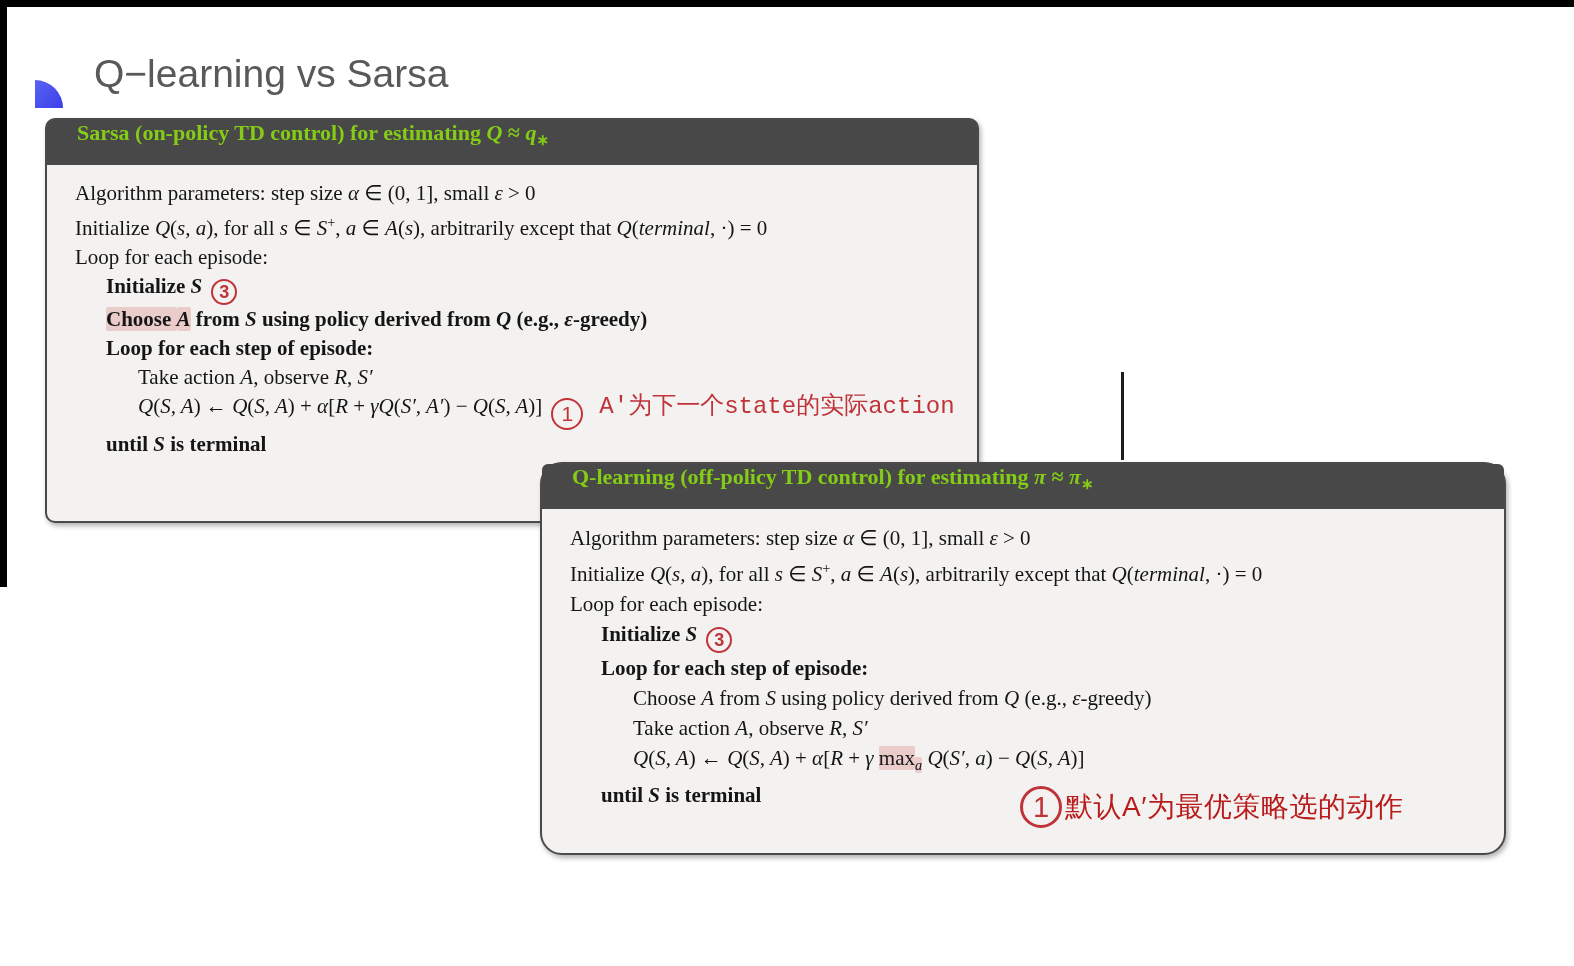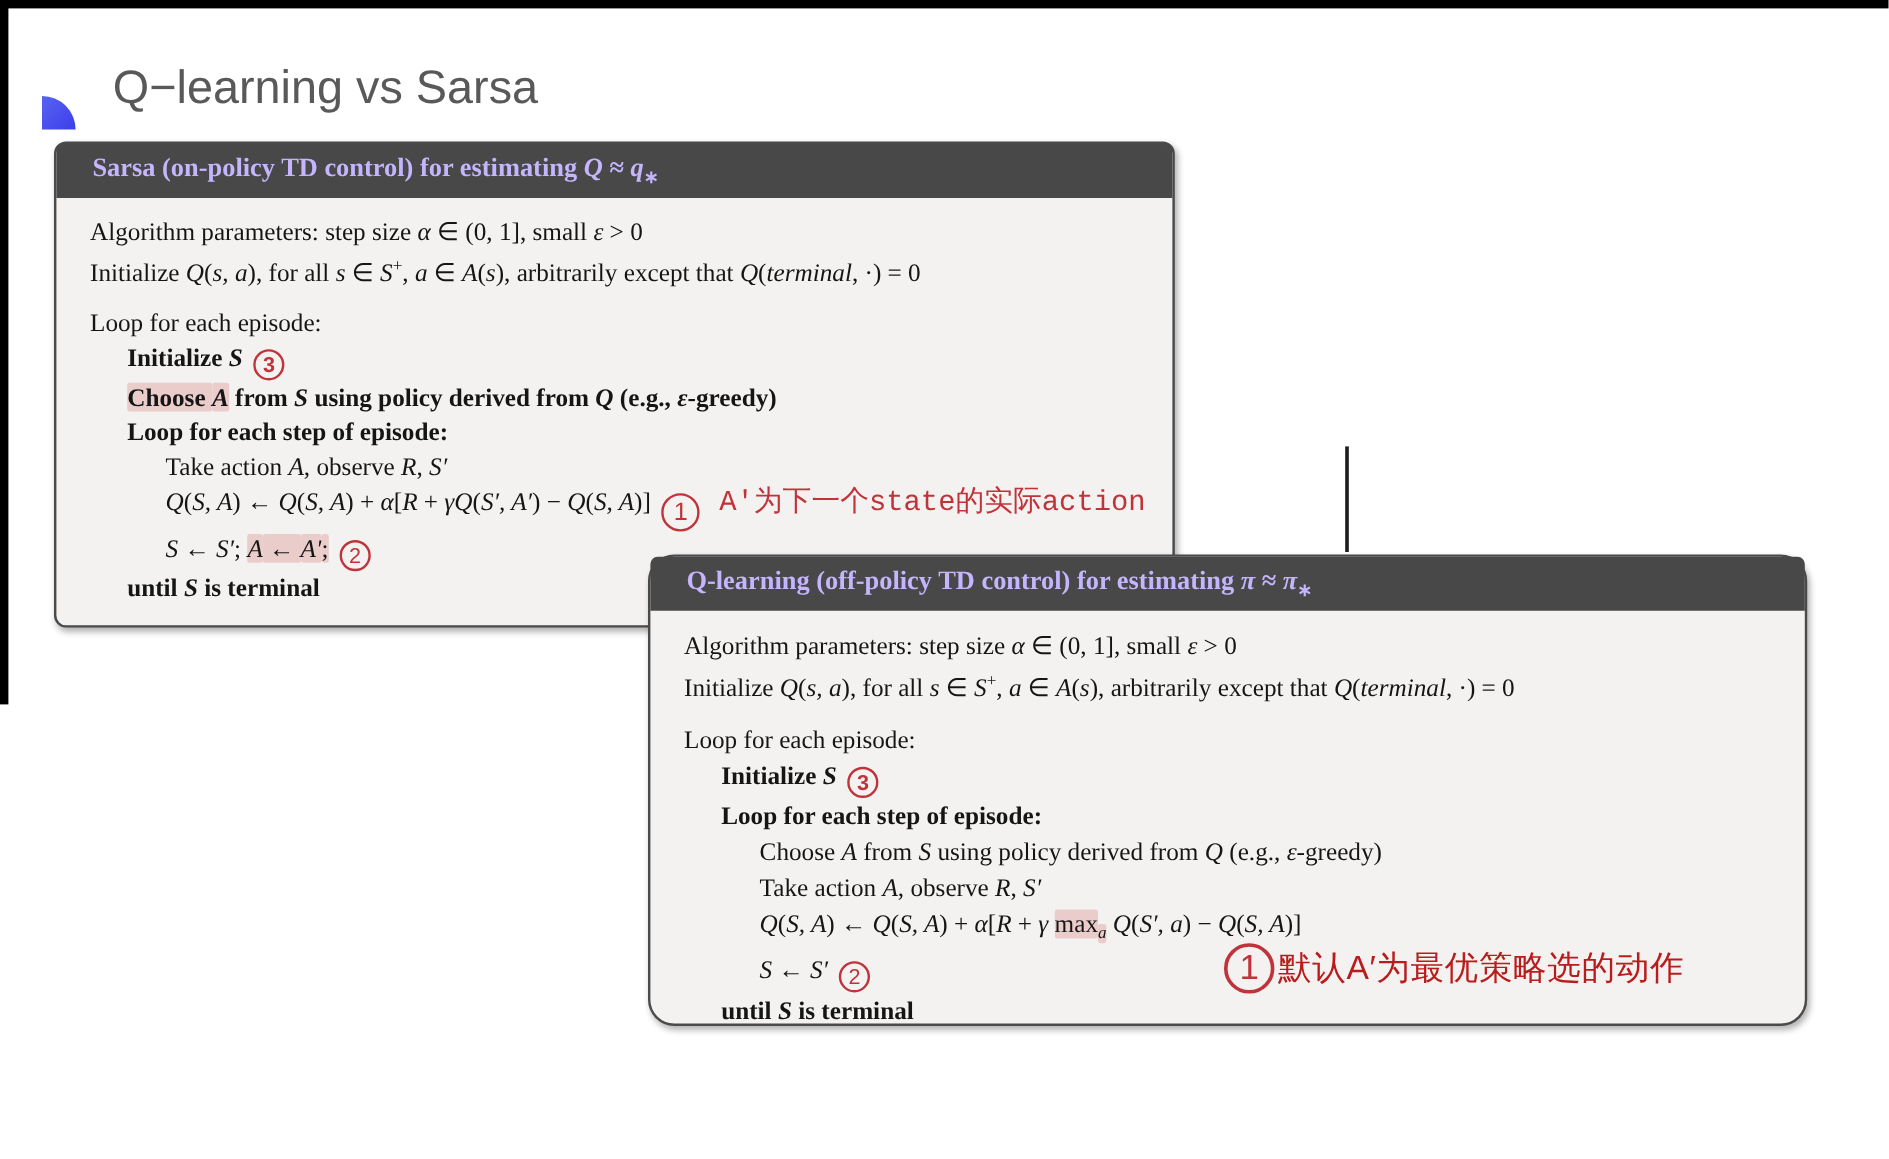--- a/index.html
+++ b/index.html
@@ -22,31 +22,31 @@
   }
 
   .algo {
     position:absolute; background:#f3f2f0; border:2.5px solid #4a4a4a;
     border-radius:10px; box-shadow:2px 3px 5px rgba(0,0,0,0.30);
   }
   .sarsa  { left:45px;  top:118px; width:930px; height:401px; z-index:1; }
   .qlearn { left:540px; top:462px; width:962px; height:389px; z-index:2;border-radius:22px; }
 
   .algo-header {
-    height:45px; background:#484848; color:#c4b5fd;
-    border-radius:6px 6px 0 0; display:flex; align-items:center;
+    height:45px; background:#484848; color:#84cc16;
+    border-radius:6px 6px 0 0; display:flex; align-items:flex-start;
     padding-left:30px; font-size:22px; font-weight:bold; white-space:pre;
   }
   .algo-body { padding:14px 0 0 28px; font-size:21px; color:#151515; }
 
   .line { white-space:pre; line-height:29px; }
   .qlearn .line { line-height:30px; }
   .ind1 { padding-left:31px;font-weight:bold; }
   .ind2 { padding-left:63px; }
-  .gap  { margin-top:13px; }
+  .gap  { }
 
   .it { font-style:italic; }
   .hl { background:#eacccb; border-radius:2px; }
   sup,sub { font-size:0.68em; }
 
   .circled {
     display:inline-block; box-sizing:border-box;
     width:26px; height:26px; line-height:22px; text-align:center;
     border:2.5px solid #c0333a; border-radius:50%;
     color:#c0333a; font-family:"Liberation Sans",sans-serif;
@@ -92,39 +92,37 @@
     </header>
     <div class="algo-body">
         <div class="line"><span>Algorithm parameters: step size </span><span class="it">α</span><span> ∈ (0, 1], small </span><span class="it">ε</span><span> &gt; 0</span></div>
         <div class="line"><span>Initialize </span><span class="it">Q</span><span>(</span><span class="it">s, a</span><span>), for all </span><span class="it">s</span><span> ∈ </span><span class="it">S</span><sup>+</sup><span>, </span><span class="it">a</span><span> ∈ </span><span class="it">A</span><span>(</span><span class="it">s</span><span>), arbitrarily except that </span><span class="it">Q</span><span>(</span><span class="it">terminal</span><span>, ·) = 0</span></div>
         <div class="line gap"><span>Loop for each episode:</span></div>
         <div class="line ind1"><span>Initialize </span><span class="it">S</span><span class="circled">3</span></div>
         <div class="line ind1"><span class="hl">Choose </span><span class="it hl">A</span><span> from </span><span class="it">S</span><span> using policy derived from </span><span class="it">Q</span><span> (e.g., </span><span class="it">ε</span><span>-greedy)</span></div>
         <div class="line ind1"><span>Loop for each step of episode:</span></div>
         <div class="line ind2"><span>Take action </span><span class="it">A</span><span>, observe </span><span class="it">R</span><span>, </span><span class="it">S′</span></div>
         <div class="line ind2"><span class="it">Q</span><span>(</span><span class="it">S, A</span><span>) ← </span><span class="it">Q</span><span>(</span><span class="it">S, A</span><span>) + </span><span class="it">α</span><span>[</span><span class="it">R</span><span> + </span><span class="it">γQ</span><span>(</span><span class="it">S′, A′</span><span>) − </span><span class="it">Q</span><span>(</span><span class="it">S, A</span><span>)]</span><span class="circled lg">1</span><span class="red-note">A′为下一个state的实际action</span></div>
-        <div class="line ind2"><span class="it">S</span><span> ← </span><span class="it">S′</span><span>; </span><span class="it hl">A</span><span class="hl"> ← </span><span class="it hl">A′</span><span class="hl">;</span><span class="circled">2</span></div>
         <div class="line ind1"><span>until </span><span class="it">S</span><span> is terminal</span></div>
       </div>
   </section>
 
   <section class="algo qlearn">
     <header class="algo-header">
       <span><span>Q-learning (off-policy TD control) for estimating </span><span class="it">π</span><span> ≈ </span><span class="it">π</span><sub>∗</sub></span>
     </header>
     <div class="algo-body">
         <div class="line"><span>Algorithm parameters: step size </span><span class="it">α</span><span> ∈ (0, 1], small </span><span class="it">ε</span><span> &gt; 0</span></div>
         <div class="line"><span>Initialize </span><span class="it">Q</span><span>(</span><span class="it">s, a</span><span>), for all </span><span class="it">s</span><span> ∈ </span><span class="it">S</span><sup>+</sup><span>, </span><span class="it">a</span><span> ∈ </span><span class="it">A</span><span>(</span><span class="it">s</span><span>), arbitrarily except that </span><span class="it">Q</span><span>(</span><span class="it">terminal</span><span>, ·) = 0</span></div>
         <div class="line gap"><span>Loop for each episode:</span></div>
         <div class="line ind1"><span>Initialize </span><span class="it">S</span><span class="circled">3</span></div>
         <div class="line ind1"><span>Loop for each step of episode:</span></div>
         <div class="line ind2"><span>Choose </span><span class="it">A</span><span> from </span><span class="it">S</span><span> using policy derived from </span><span class="it">Q</span><span> (e.g., </span><span class="it">ε</span><span>-greedy)</span></div>
         <div class="line ind2"><span>Take action </span><span class="it">A</span><span>, observe </span><span class="it">R</span><span>, </span><span class="it">S′</span></div>
         <div class="line ind2"><span class="it">Q</span><span>(</span><span class="it">S, A</span><span>) ← </span><span class="it">Q</span><span>(</span><span class="it">S, A</span><span>) + </span><span class="it">α</span><span>[</span><span class="it">R</span><span> + </span><span class="it">γ</span><span> </span><span class="hl">max</span><sub class="it hl">a</sub><span> </span><span class="it">Q</span><span>(</span><span class="it">S′, a</span><span>) − </span><span class="it">Q</span><span>(</span><span class="it">S, A</span><span>)]</span></div>
-        <div class="line ind2"><span class="it">S</span><span> ← </span><span class="it">S′</span><span class="circled">2</span></div>
         <div class="line ind1"><span>until </span><span class="it">S</span><span> is terminal</span></div>
       </div>
     <div class="big-note">
       <span class="big-circle">1</span>
       <span class="big-note-text">默认A′为最优策略选的动作</span>
     </div>
   </section>
 
   <div class="stray"></div>
 </div>

